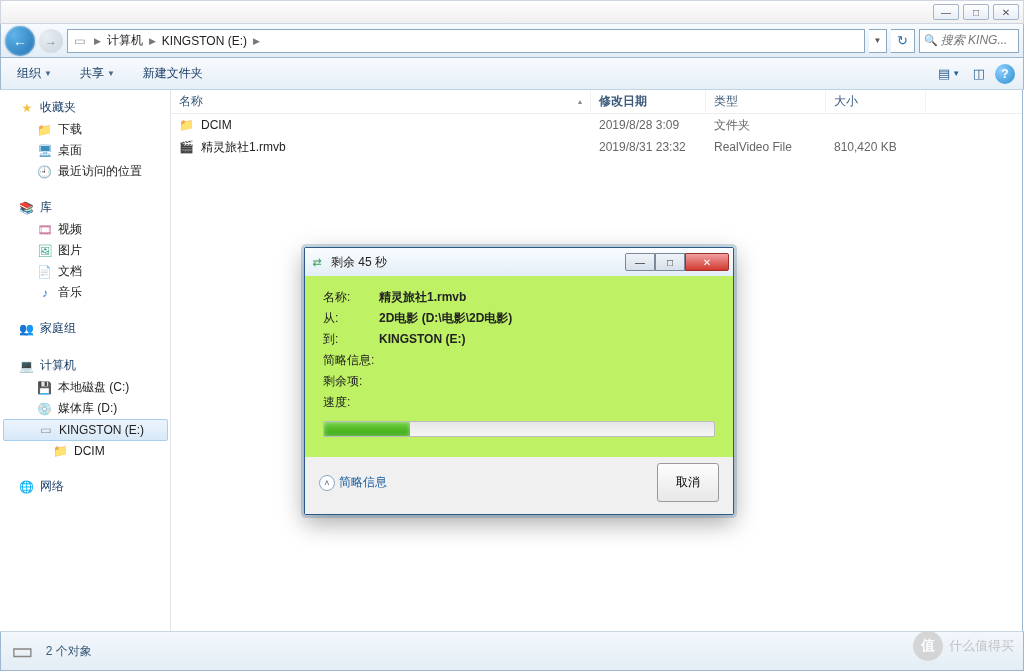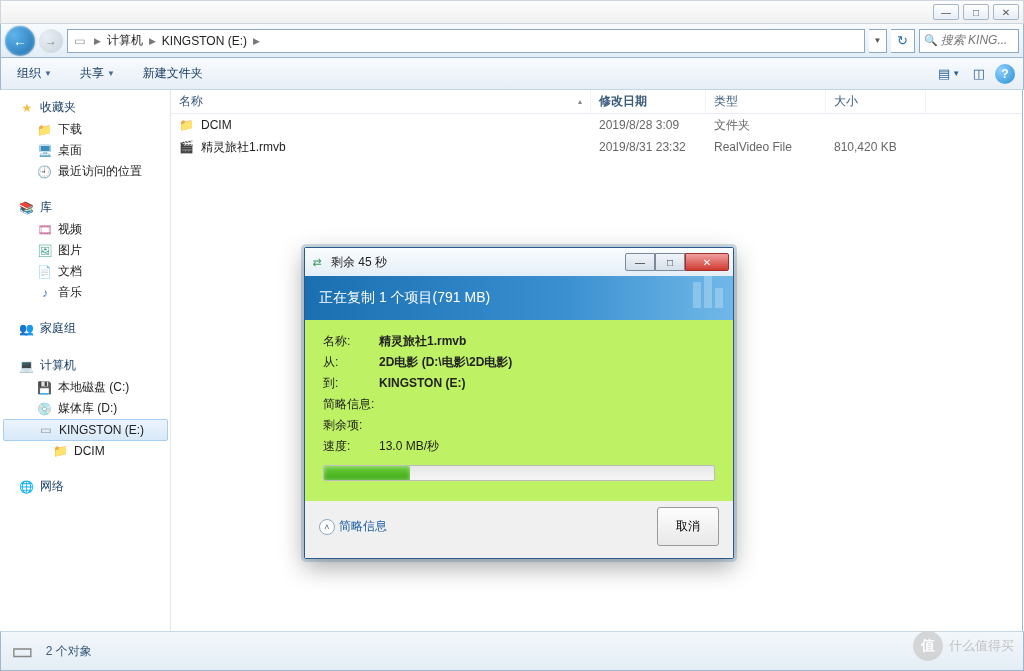--- a/index.html
+++ b/index.html
@@ -251,28 +251,20 @@
 <div class="dialog">
   <div class="dlg-title">
     <span class="ticon">⇄</span>
     <span>剩余 45 秒</span>
     <div class="dlg-title-btns">
       <div class="dlg-tbtn min">—</div>
       <div class="dlg-tbtn">□</div>
       <div class="dlg-tbtn close">✕</div>
     </div>
   </div>
-  <div class="dlg-header">
-    <span>正在复制 1 个项目(791 MB)</span>
-    <div class="bars">
-        <span></span>
-        <span></span>
-        <span></span>
-      </div>
-  </div>
   <div class="dlg-body">
     <div class="dlg-row">
         <span class="lbl">名称:</span>
         <span class="val bold">精灵旅社1.rmvb</span>
       </div>
     <div class="dlg-row">
         <span class="lbl">从:</span>
         <span class="val bold">2D电影 (D:\电影\2D电影)</span>
       </div>
     <div class="dlg-row">
@@ -280,21 +272,20 @@
         <span class="val bold">KINGSTON (E:)</span>
       </div>
     <div class="dlg-row">
         <span class="lbl">简略信息:</span>
       </div>
     <div class="dlg-row">
         <span class="lbl">剩余项:</span>
       </div>
     <div class="dlg-row">
         <span class="lbl">速度:</span>
-        <span class="val">13.0 MB/秒</span>
       </div>
     <div class="progress">
         <div class="bar"></div>
       </div>
   </div>
   <div class="dlg-footer">
     <div class="expand-link">
       <span class="circ">˄</span>
       <span>简略信息</span>
     </div>

